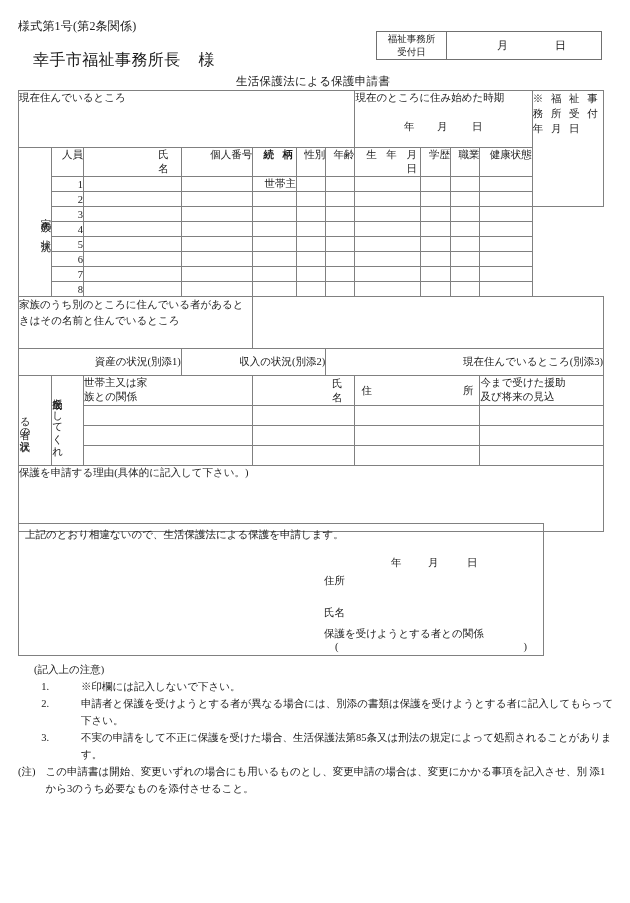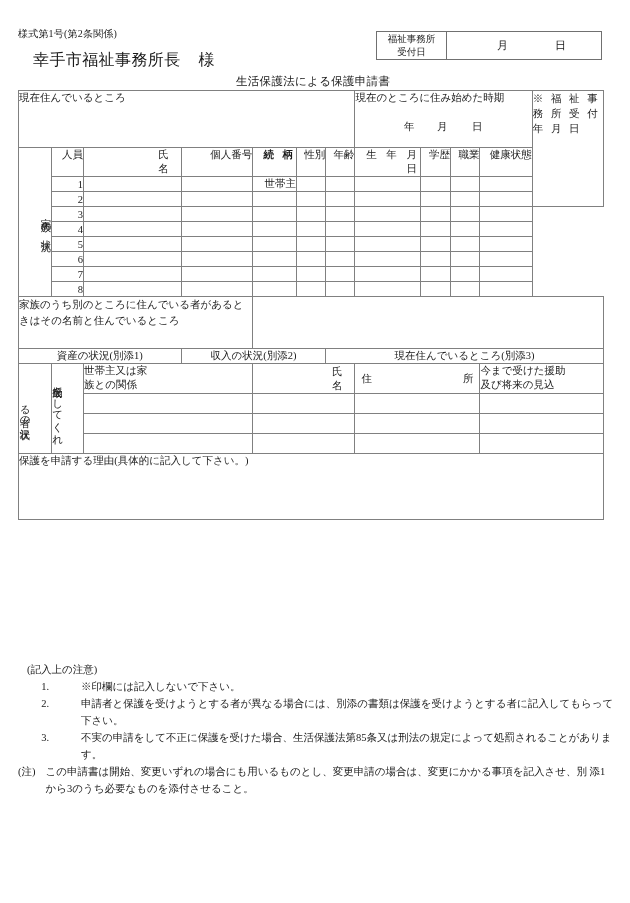--- a/index.html
+++ b/index.html
@@ -20,23 +20,22 @@
     width: 630px;
     height: 903px;
     box-sizing: border-box;
   }
 
   
   .form-no {
     position: absolute;
     left: 18px;
     top: 18px;
-    font-size: 10px;
+    font-size: 12px;
     letter-spacing: 0.2px;
-    margin-top: 9px;
   }
   .addressee {
     position: absolute;
     left: 33px;
     top: 50px;
     font-size: 16px;
     letter-spacing: 0.4px;
   }
   .addressee .sama {
     margin-left: 18px;
@@ -170,21 +169,21 @@
 
   
   .sep-cell {
     height: 52px;
     line-height: 16px;
     padding: 3px 4px 0 4px;
     font-size: 10.5px;
   }
 
   
-  .asset-hdr td { height: 15px; text-align: center; }
+  .asset-hdr td { height: 27px; }
 
   .sup-hdr td { height: 30px; }
   .sup-row td { height: 20px; }
 
   .reason-cell {
     height: 66px;
     padding: 4px 5px 0 5px;
     font-size: 10.5px;
   }
 
@@ -243,21 +242,21 @@
 
   
   .notes {
     position: absolute;
     left: 18px;
     top: 661px;
     width: 596px;
     font-size: 10.5px;
     line-height: 17px;
   }
-  .notes-title { margin-left: 9px; }
+  .notes-title { margin-left: 16px; }
   .note-item {
     display: flex;
     margin-left: 14px;
   }
   .note-num {
     width: 22px;
     flex: 0 0 22px;
     text-align: right;
     padding-right: 5px;
     box-sizing: border-box;
@@ -502,20 +501,33 @@
 
       <tr>
         <td class="reason-cell" colspan="12">
           <span>保護を申請する理由(具体的に記入して下さい。)</span>
         </td>
       </tr>
     </tbody>
       </table>
   </div>
 
+  <div class="decl">
+    <div class="decl-text">上記のとおり相違ないので、生活保護法による保護を申請します。</div>
+    <div class="decl-date">
+      <span class="y">年</span><span class="m">月</span><span>日</span>
+    </div>
+    <div class="decl-jusho">住所</div>
+    <div class="decl-shimei">氏名</div>
+    <div class="decl-rel">保護を受けようとする者との関係</div>
+    <div class="decl-paren">
+      <span>(</span>
+      <span>)</span>
+    </div>
+  </div>
 
   <div class="notes">
     <div class="notes-title">(記入上の注意)</div>
 
     <div class="note-item">
       <span class="note-num">1.</span>
       <span class="note-body">※印欄には記入しないで下さい。</span>
     </div>
     <div class="note-item">
       <span class="note-num">2.</span>

